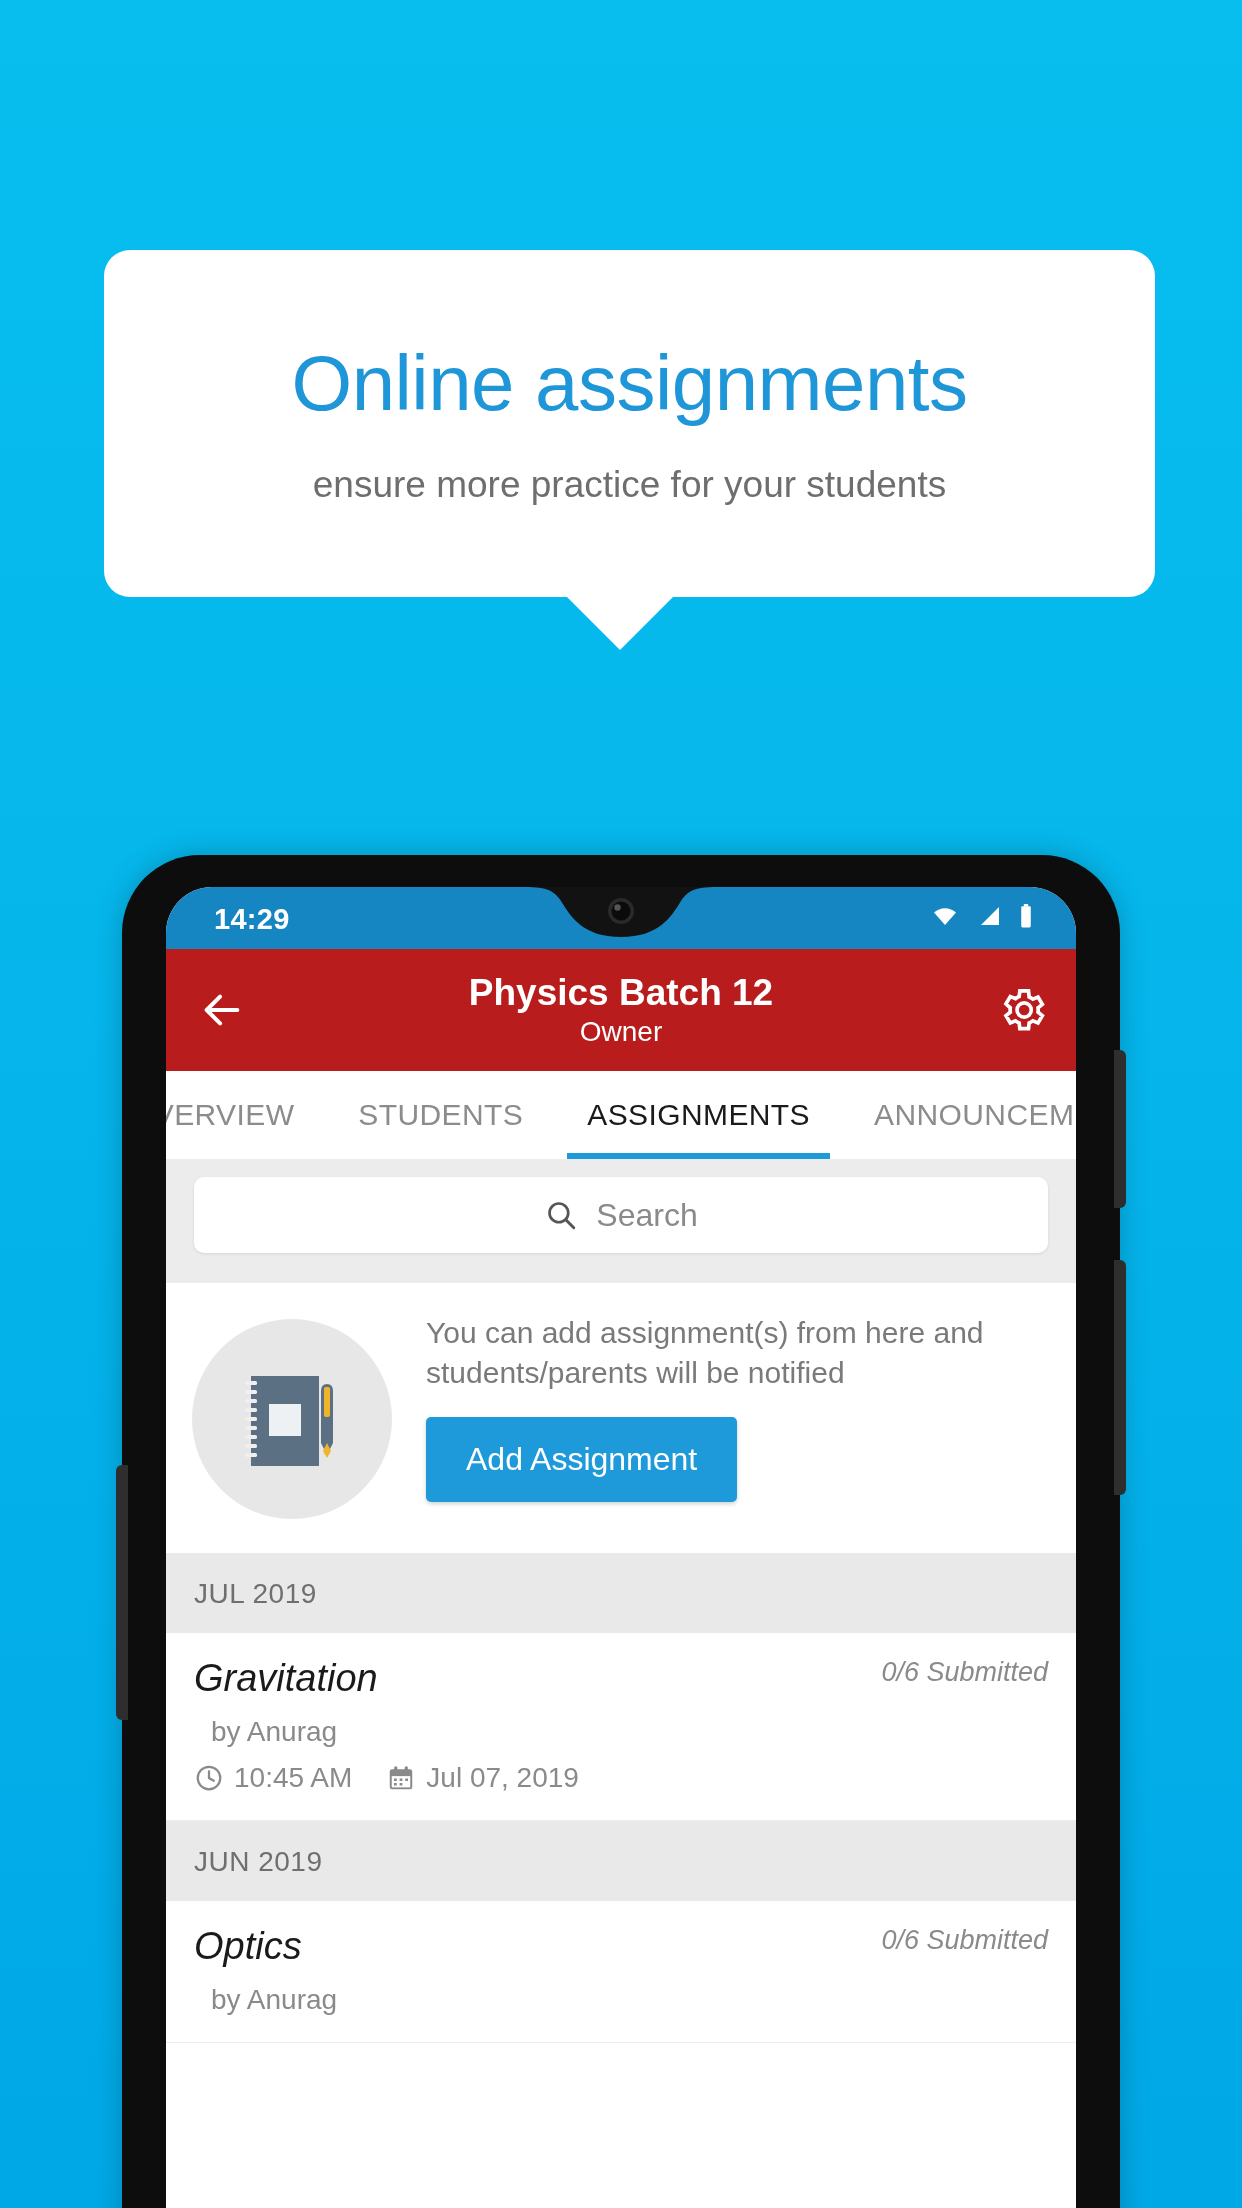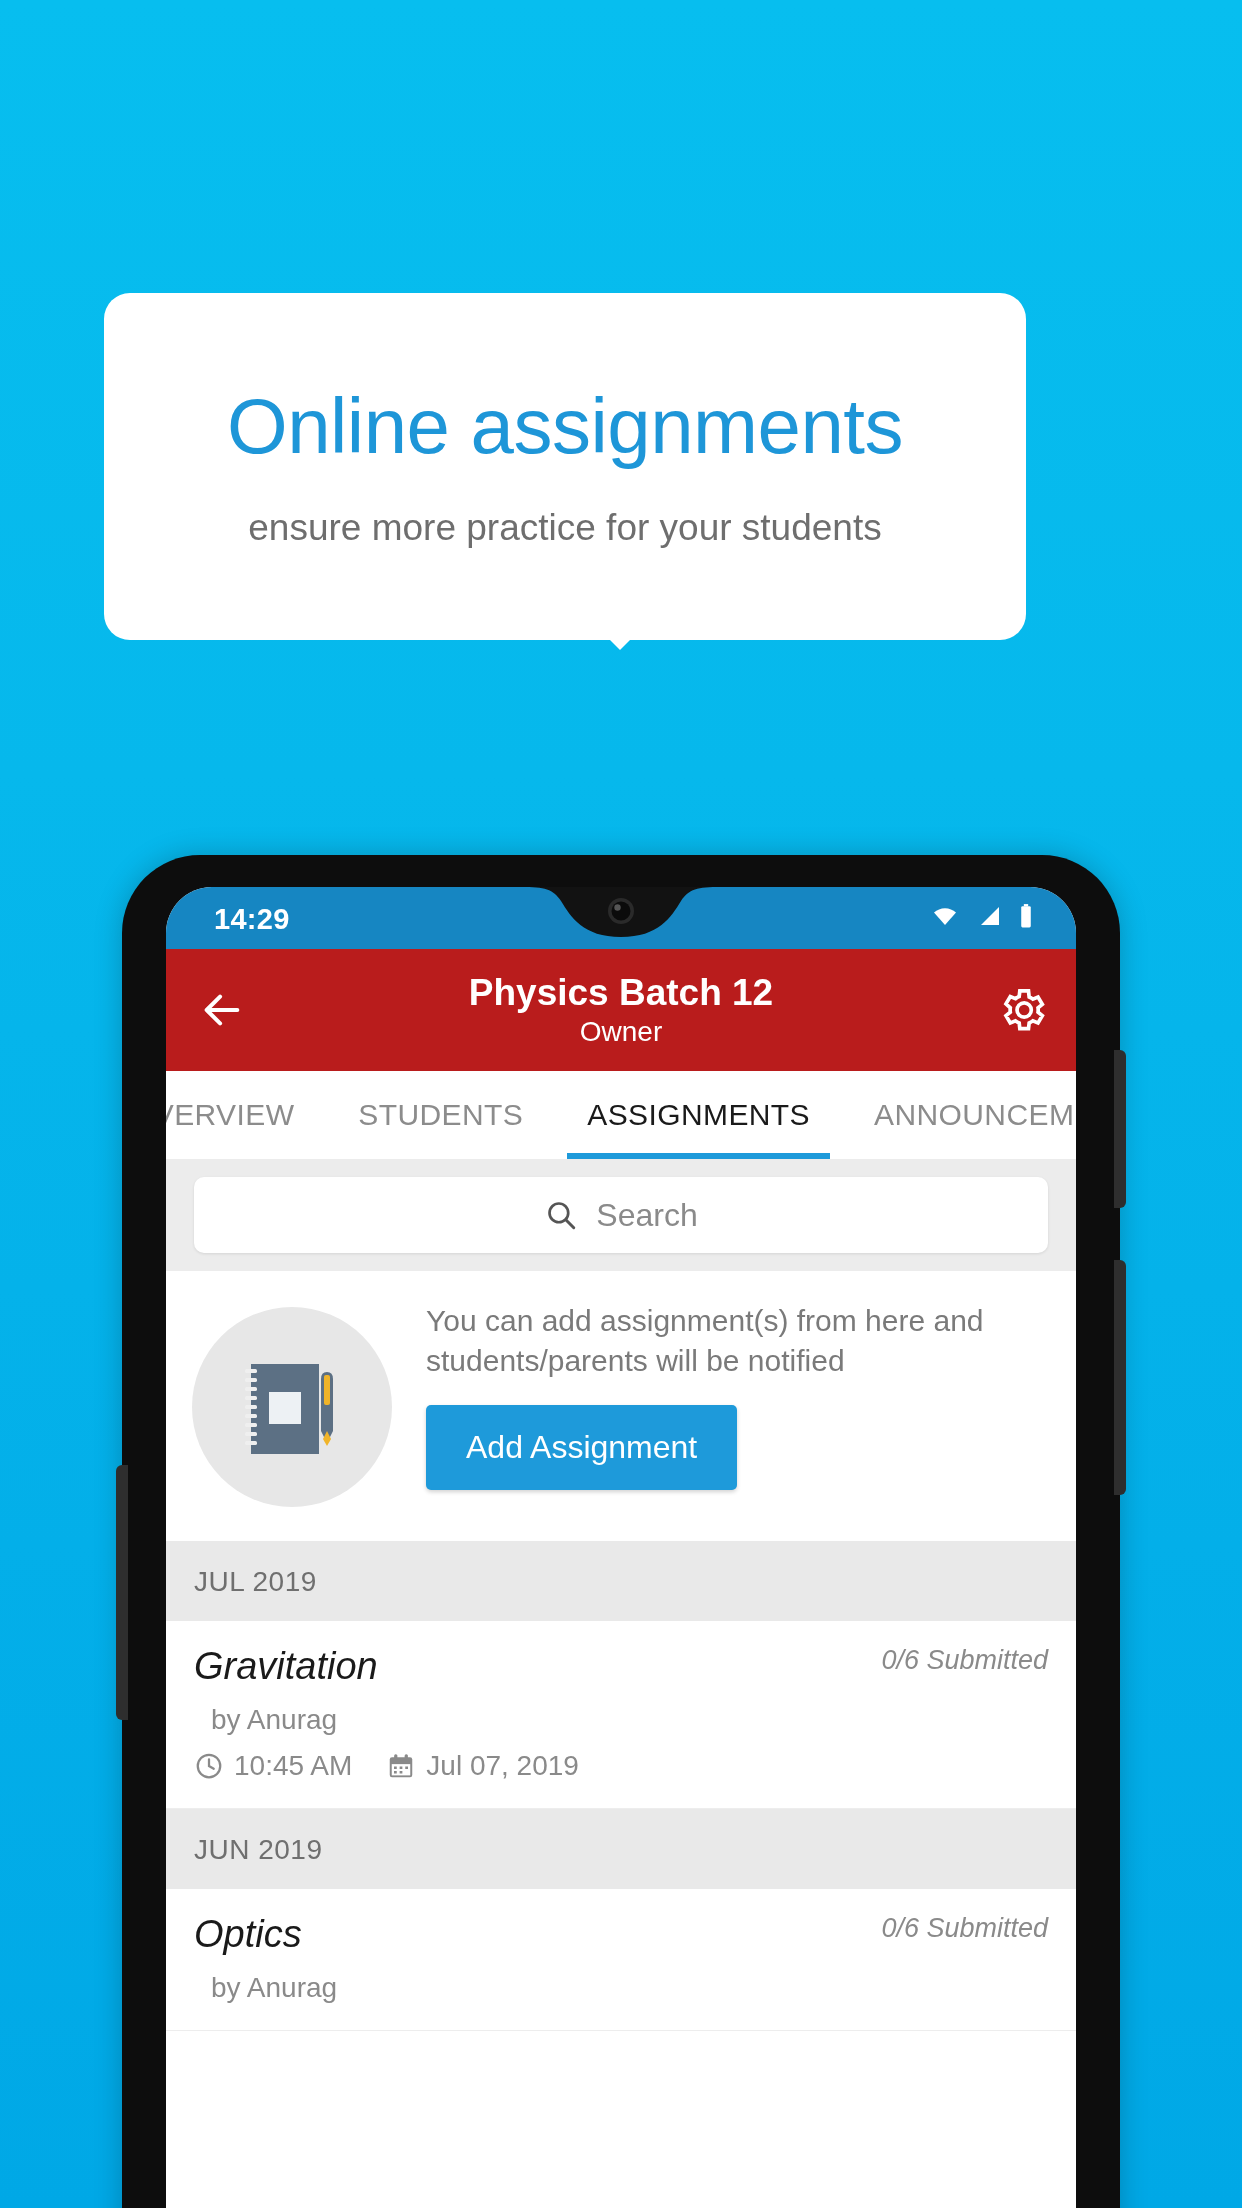--- a/index.html
+++ b/index.html
@@ -20,30 +20,29 @@
     position: absolute;
     inset: 0;
     background: linear-gradient(180deg, #07BEEF 0%, #06B8EC 35%, #03AFE9 70%, #00A8E6 100%);
   }
 
   
   #hero {
     position: absolute;
     left: 104px;
     top: 250px;
-    width: 922px;
+    width: 1051px;
     height: 347px;
     background: #ffffff;
     border-radius: 26px;
     box-sizing: border-box;
     display: flex;
     flex-direction: column;
     align-items: center;
     justify-content: center;
-    margin-top: 43px;
   }
   #hero-tail {
     position: absolute;
     left: 566px;
     top: 596px;
     width: 0;
     height: 0;
     border-left: 54px solid transparent;
     border-right: 54px solid transparent;
     border-top: 54px solid #ffffff;
@@ -211,21 +210,21 @@
     left: 12px;
     right: 12px;
     bottom: 0;
     height: 6px;
     background: #1E9ADA;
   }
 
   
   #searchwrap {
     background: #ECECEC;
-    padding: 18px 28px 18px 28px;
+    padding: 18px 28px 30px 28px;
   }
   #searchbox {
     height: 76px;
     background: #ffffff;
     border-radius: 10px;
     display: flex;
     align-items: center;
     justify-content: center;
     gap: 18px;
     box-shadow: 0 1px 3px rgba(0,0,0,0.10);

